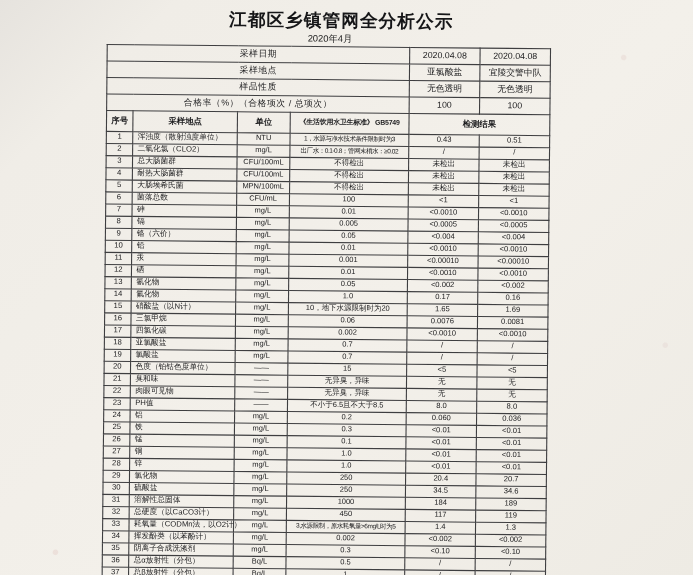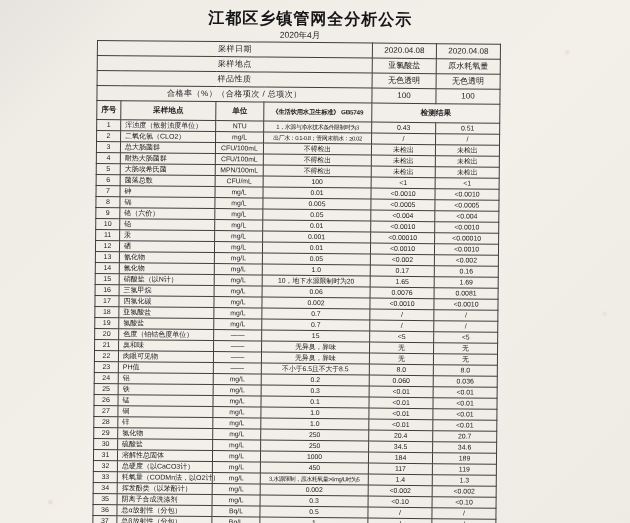--- a/index.html
+++ b/index.html
@@ -73,21 +73,21 @@
     </colgroup>
     <tbody id="tbody">
         <tr class="info">
           <td class="lab" colspan="4">采样日期</td>
           <td>2020.04.08</td>
           <td>2020.04.08</td>
         </tr>
         <tr class="info">
           <td class="lab" colspan="4">采样地点</td>
           <td>亚氯酸盐</td>
-          <td>原水耗氧量</td>
+          <td>宜陵交警中队</td>
         </tr>
         <tr class="info">
           <td class="lab" colspan="4">样品性质</td>
           <td>无色透明</td>
           <td>无色透明</td>
         </tr>
         <tr class="info">
           <td class="lab" colspan="4">合格率（%）（合格项次 / 总项次）</td>
           <td>100</td>
           <td>100</td>

